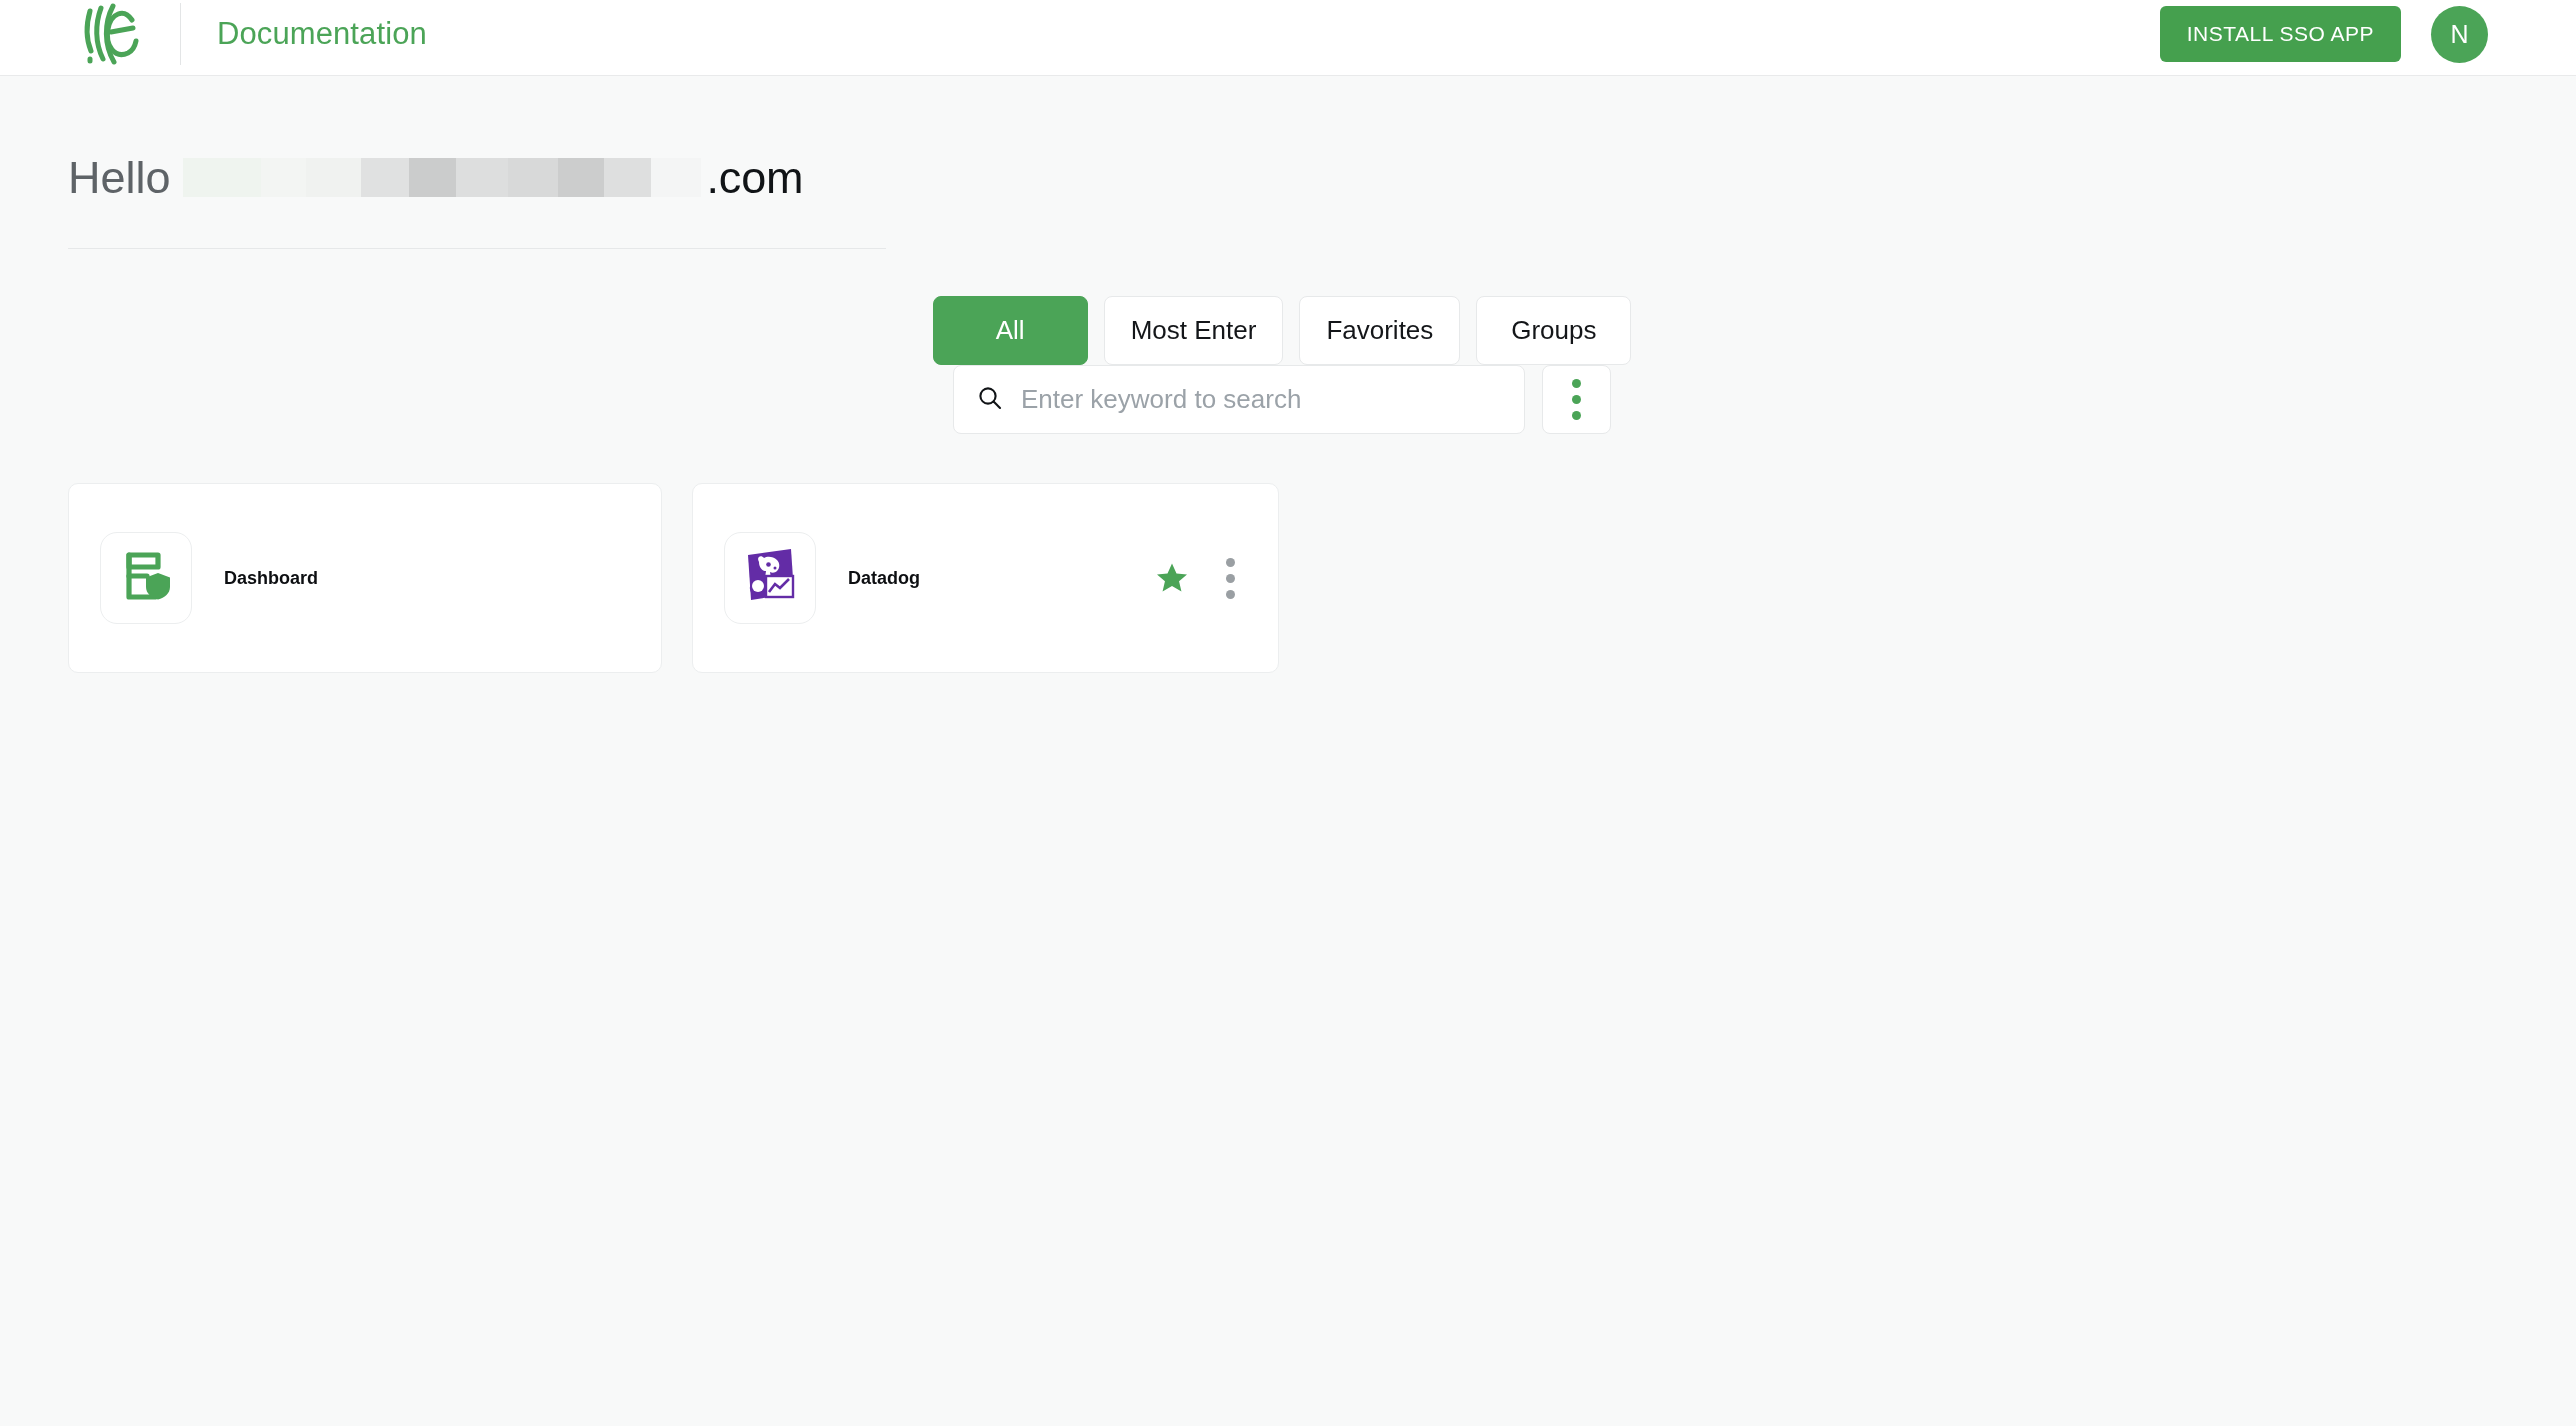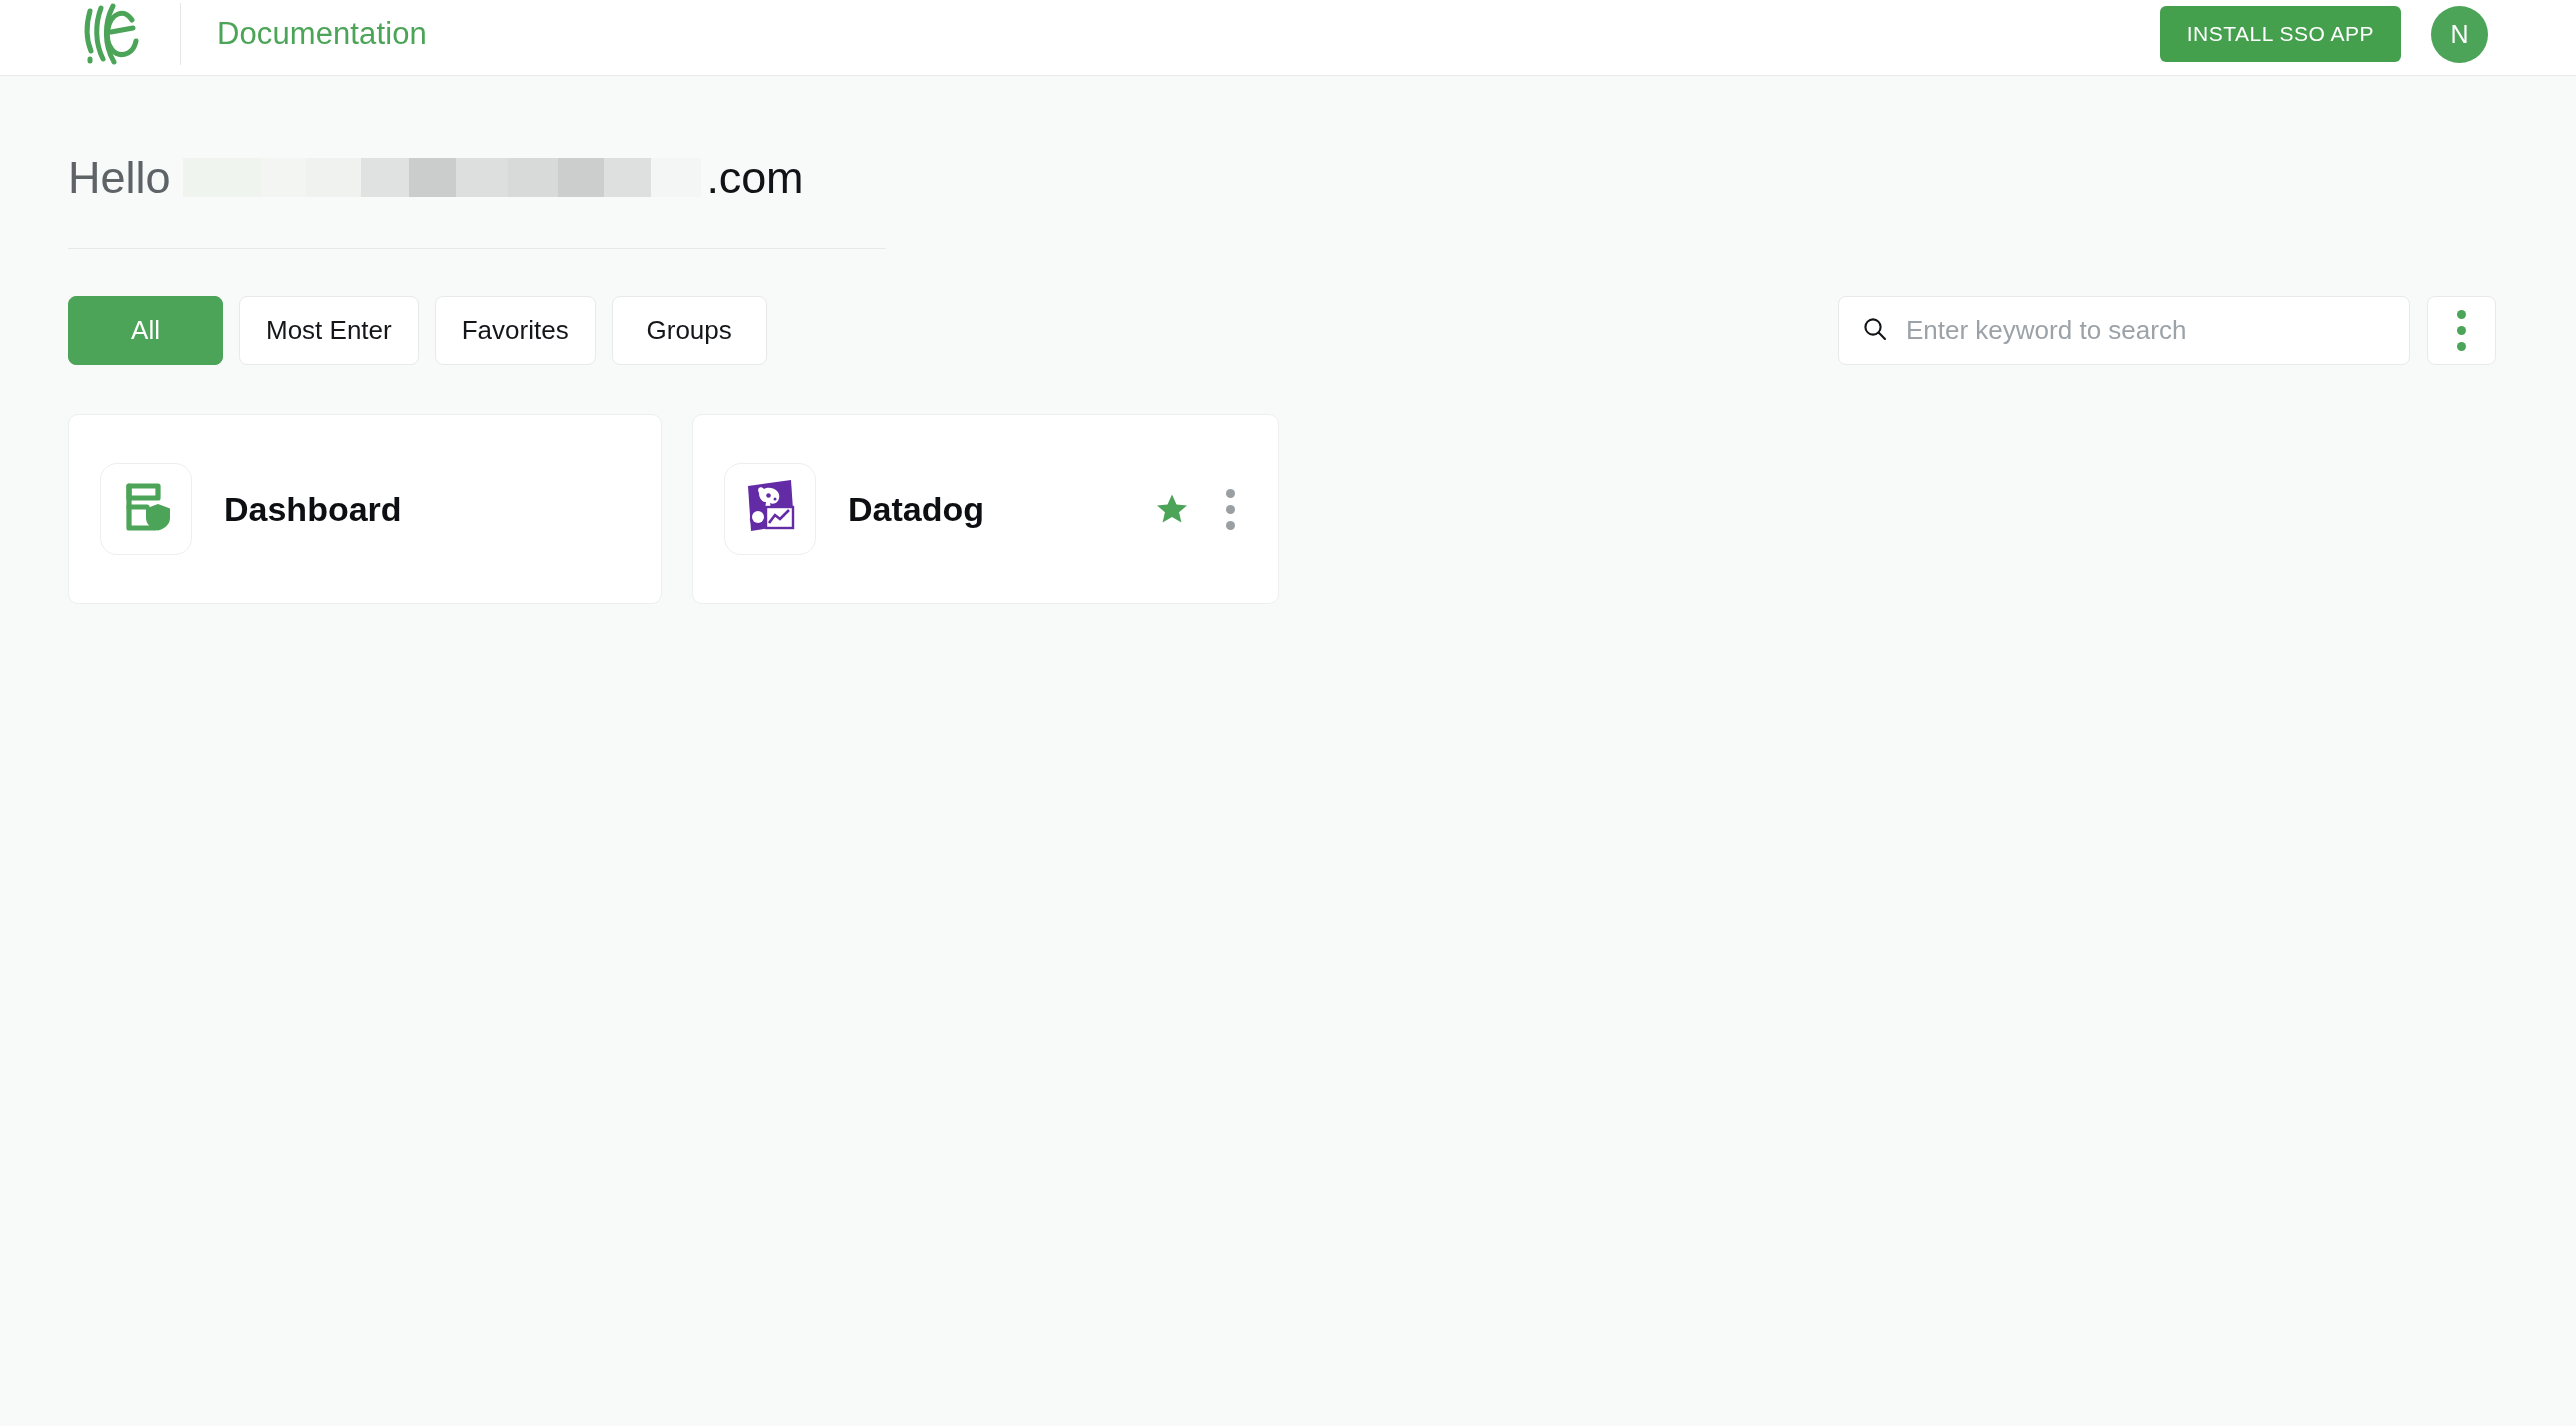--- a/index.html
+++ b/index.html
@@ -133,20 +133,21 @@
     height: 1px;
     background: #e6e8e9;
     margin-top: 43px;
   }
 
   
   .filter-bar {
     display: flex;
     align-items: center;
     margin-top: 47px;
+    flex-direction: column;
   }
 
   .tabs {
     display: flex;
     gap: 16px;
   }
 
   .tab {
     height: 69px;
     min-width: 155px;
@@ -246,21 +247,21 @@
     border-radius: 17px;
     border: 1px solid #eceeef;
     background: #ffffff;
     display: flex;
     align-items: center;
     justify-content: center;
     flex: none;
   }
 
   .app-name {
-    font-size: 34px;
+    font-size: 18px;
     font-weight: 700;
     color: #0d0f12;
     margin-left: 32px;
     white-space: nowrap;
   }
 
   .card-spacer { flex: 1 1 auto; }
 
   .card-actions {
     display: flex;

